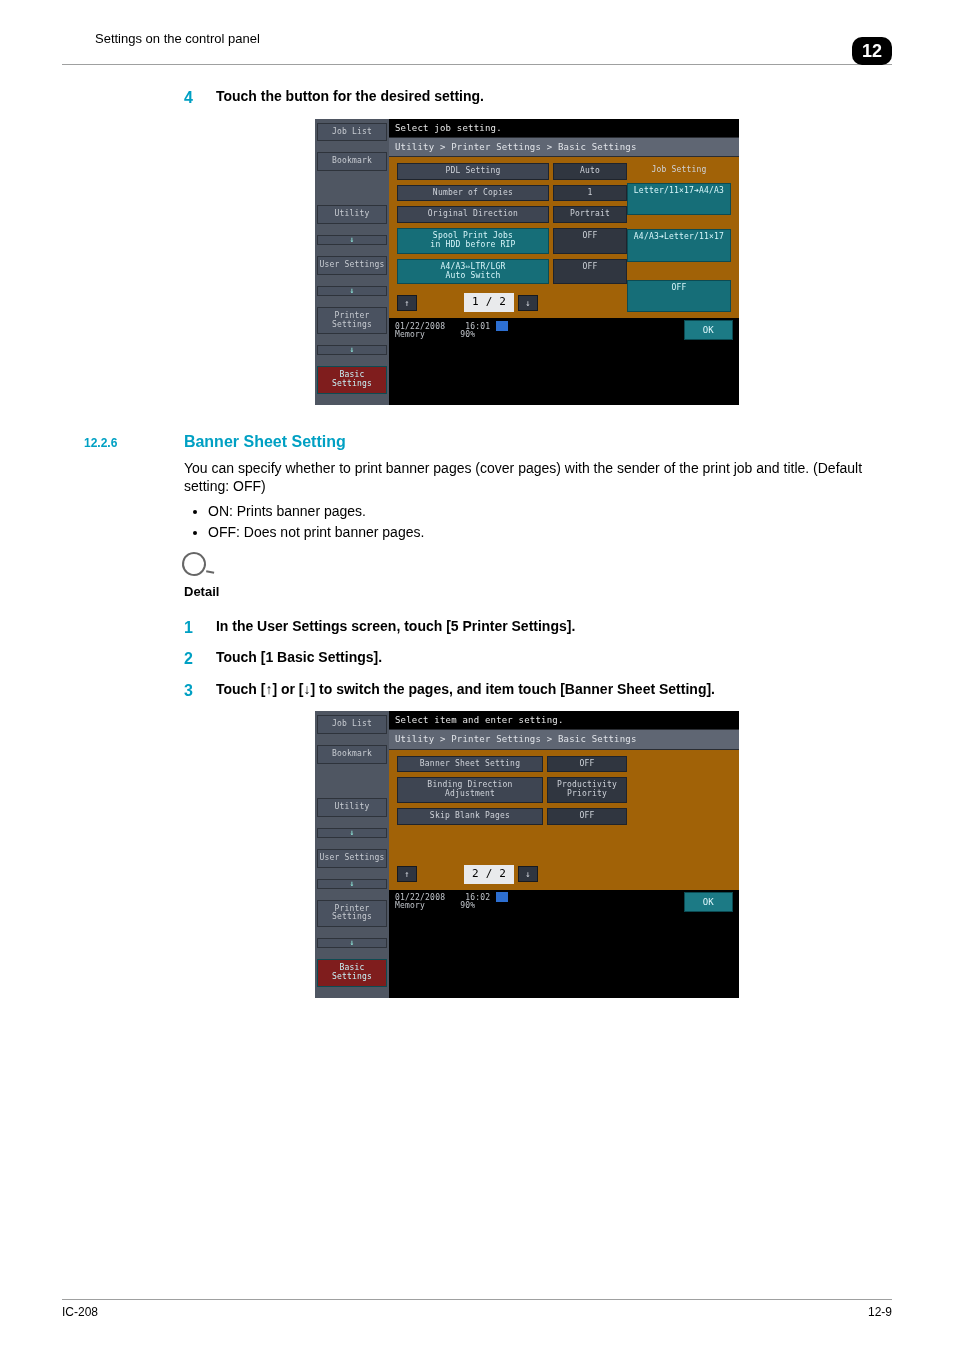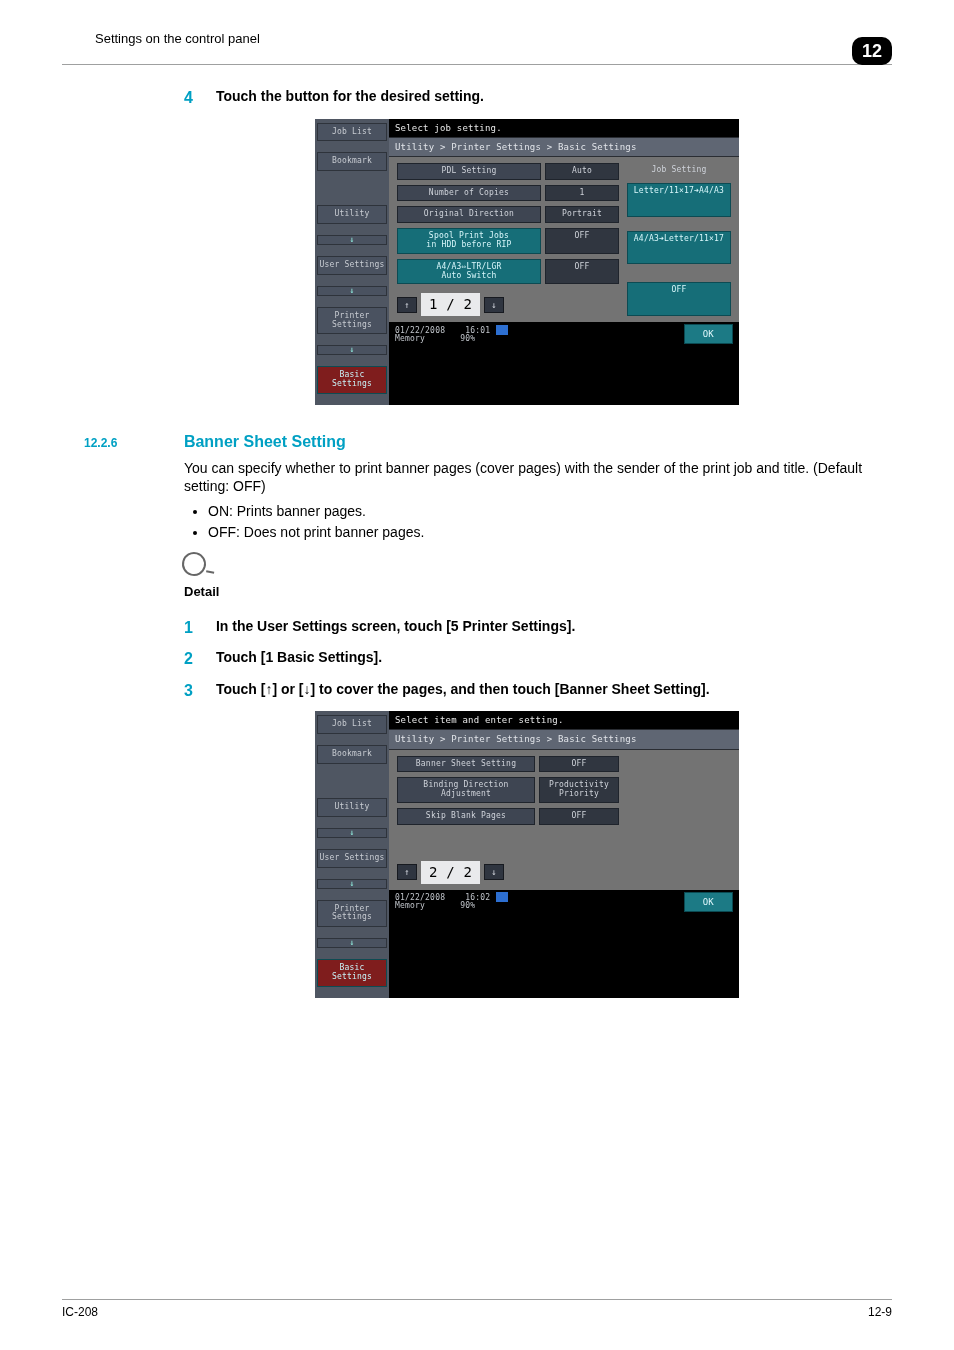--- a/index.html
+++ b/index.html
@@ -165,24 +165,23 @@
     border-radius: 6px;
   }
   .dev-crumb {
     background: #5f6673;
     color: #e2e5ea;
     padding: 3px 6px;
     border-top: 1px solid #2a2d33;
     border-bottom: 1px solid #2a2d33;
   }
   .dev-body {
-    background: #737373;
+    background: #a16207;
     padding: 6px 8px 6px 8px;
     display: flex;
-    gap: 8px;
   }
   .dev-col { flex: 1; display:flex; flex-direction:column; gap:5px; }
   .dev-col.narrow { flex: 0 0 104px; }
   .row2 { display:flex; gap:4px; }
   .pill {
     flex: 1;
     background: #3e4552;
     border: 1px solid #1f242c;
     color: #cfd3da;
     padding: 3px 4px;
@@ -206,21 +205,22 @@
     background:#2f3540;
     border:1px solid #171a20;
     color:#cfd3da;
     text-align:center;
     line-height:14px;
   }
   .pager .pgtxt {
     background:#e9eaec;
     color:#000;
     padding:2px 8px;
-    font-size:14px;
+    font-size:11px;
+    margin-left:43px;
   }
   .dev-status {
     background:#000;
     color:#c0c4ca;
     padding:2px 6px 4px 6px;
     display:flex;
     justify-content:space-between;
     align-items:center;
   }
   .okbtn {
@@ -350,21 +350,21 @@
     <div class="step" style="margin-top:16px">
       <span class="stepnum">1</span>
       <span class="steptext">In the User Settings screen, touch [5 Printer Settings].</span>
     </div>
     <div class="step">
       <span class="stepnum">2</span>
       <span class="steptext">Touch [1 Basic Settings].</span>
     </div>
     <div class="step">
       <span class="stepnum">3</span>
-      <span class="steptext">Touch [↑] or [↓] to cover the pages, and then touch [Banner Sheet Setting].</span>
+      <span class="steptext">Touch [↑] or [↓] to switch the pages, and item touch [Banner Sheet Setting].</span>
     </div>
 
     <div class="device" style="height:auto">
       <div class="dev-left">
         <div class="lbtn">Job List</div>
         <div class="lbtn">Bookmark</div>
         <div style="height:12px"></div>
         <div class="lbtn">Utility</div>
         <div class="lbtn arrow">↓</div>
         <div class="lbtn">User Settings</div>

